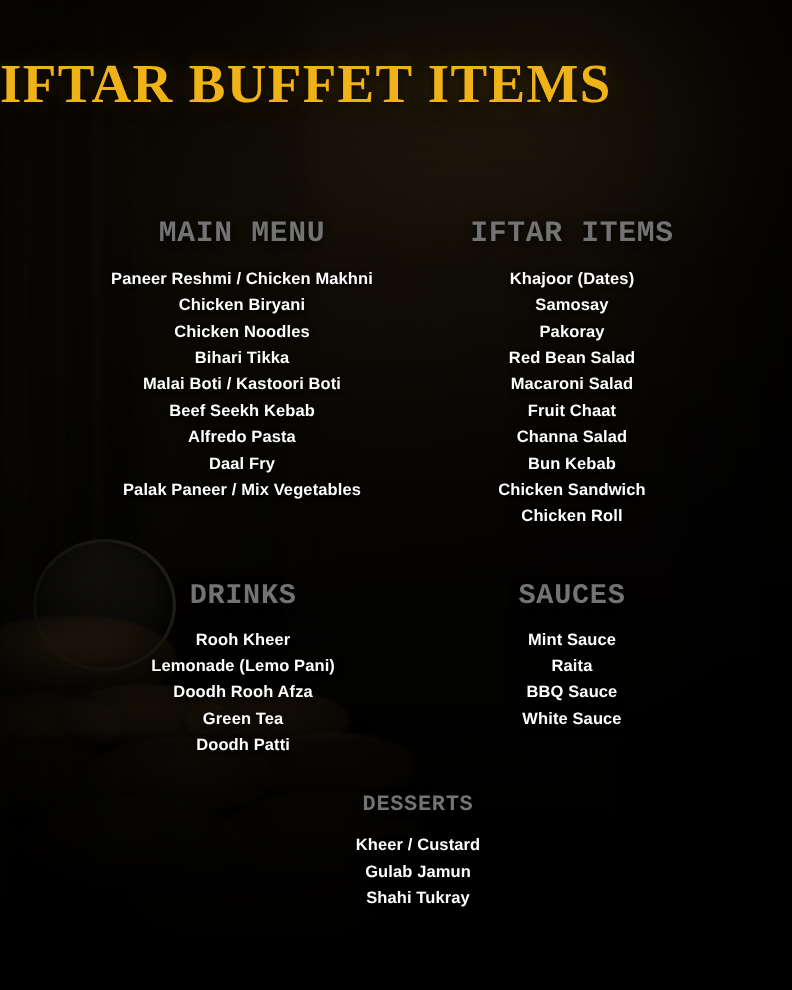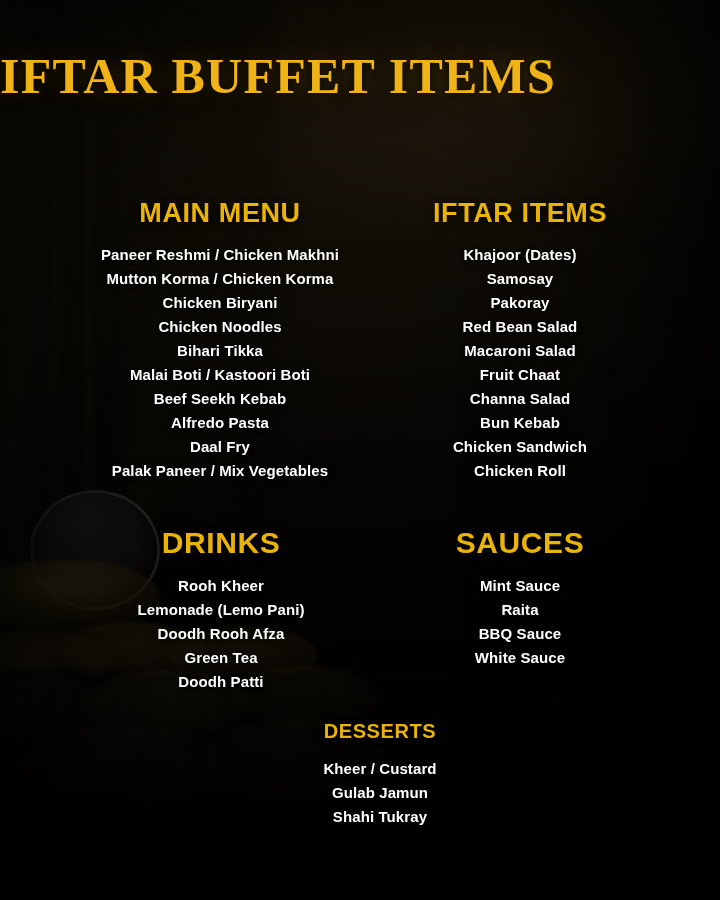--- a/index.html
+++ b/index.html
@@ -104,28 +104,28 @@
     letter-spacing:1.2px;
     color:#F0B317;
     text-shadow:0 2px 10px rgba(0,0,0,0.85), 0 0 22px rgba(220,160,30,0.25);
   }
 
   .col {
     position:absolute;
     text-align:center;
   }
   .section-head {
-    font-family:Liberation Sans, sans-serif;
+    font-family:Liberation Mono, monospace;
     font-weight:bold;
-    color:#eab308;
+    color:#737373;
     letter-spacing:0.6px;
     text-shadow:0 2px 8px rgba(0,0,0,0.85);
   }
   .h-lg { font-size:27px; }
-  .h-md { font-size:30px; }
+  .h-md { font-size:26px; }
   .h-dessert { font-size:20px; }
 
   ul.items { list-style:none; margin-top:14px; }
   ul.items li {
     color:#FFFFFF;
     font-size:15px;
     font-weight:bold;
     line-height:24px;
     letter-spacing:0.1px;
     text-shadow:0 1px 5px rgba(0,0,0,0.95);
@@ -171,21 +171,20 @@
   <div class="vignette"></div>
 
   <div class="content">
 
     <div class="poster-title">IFTAR BUFFET ITEMS</div>
 
     <div class="col" id="col-main">
       <div class="section-head h-lg">MAIN MENU</div>
       <ul class="items">
         <li>Paneer Reshmi / Chicken Makhni</li>
-        <li>Mutton Korma / Chicken Korma</li>
         <li>Chicken Biryani</li>
         <li>Chicken Noodles</li>
         <li>Bihari Tikka</li>
         <li>Malai Boti / Kastoori Boti</li>
         <li>Beef Seekh Kebab</li>
         <li>Alfredo Pasta</li>
         <li>Daal Fry</li>
         <li>Palak Paneer / Mix Vegetables</li>
       </ul>
     </div>

